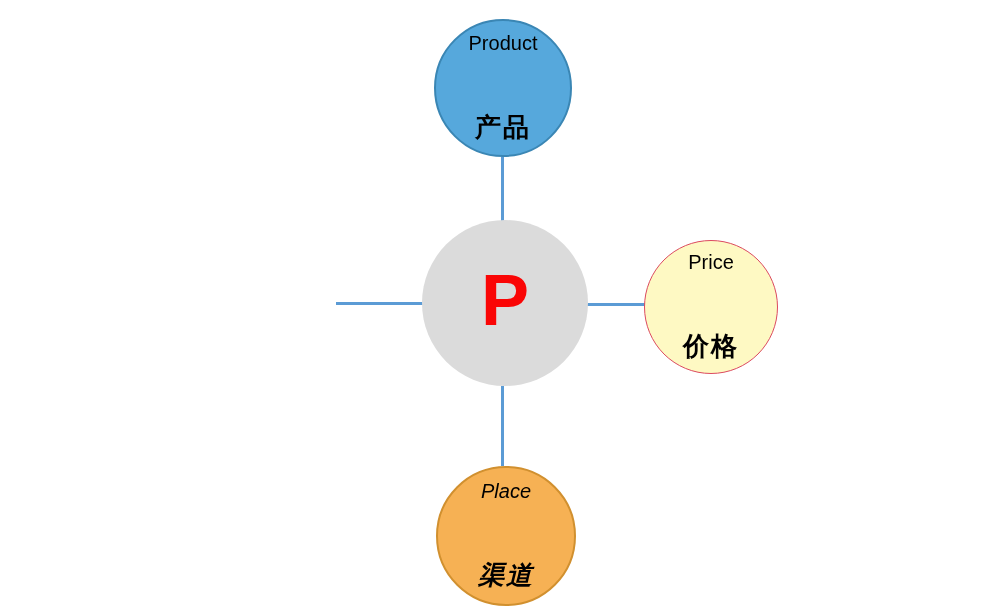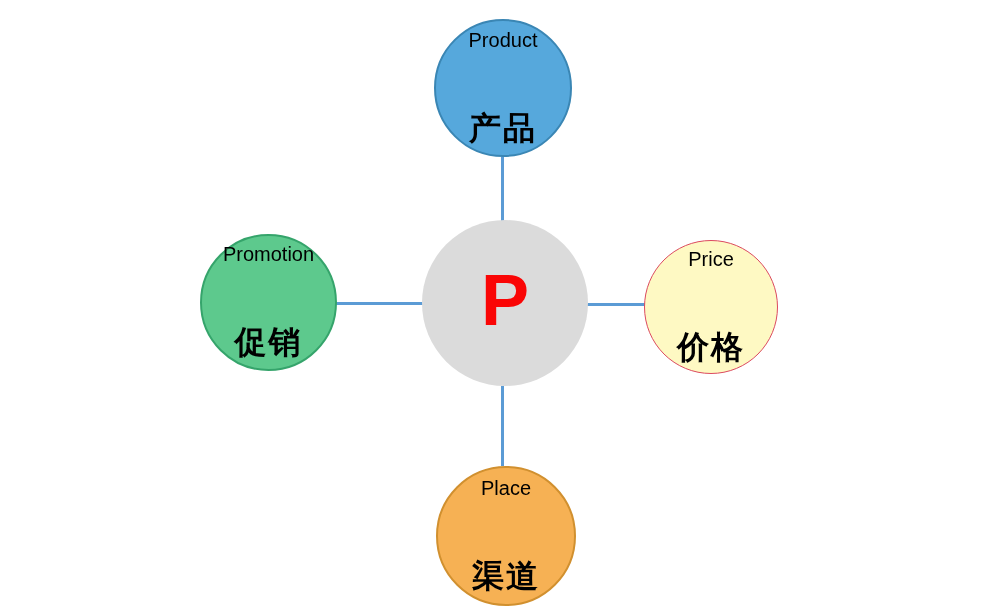--- a/index.html
+++ b/index.html
@@ -27,21 +27,21 @@
     text-align: center;
     gap: 47px;
   }
   .node .label-en {
     font-size: 20px;
     font-weight: 400;
     color: #000000;
     line-height: 1.15;
   }
   .node .label-zh {
-    font-size: 32px;
+    font-size: 26px;
     font-weight: 700;
     color: #000000;
     line-height: 1.2;
     margin-top: 10px;
     letter-spacing: 2px;
   }
   
   .node-top    { left: 434px; top: 19px;  width: 138px; height: 138px; }
   .node-left   { left: 200px; top: 234px; width: 137px; height: 137px; }
   .node-right  { left: 644px; top: 240px; width: 134px; height: 134px; border-width: 1.5px; }
@@ -77,28 +77,24 @@
 
   <div class="node node-center" style="background-color: rgb(219, 219, 219);">
     <span class="center-letter" style="color: rgb(250, 5, 5);">P</span>
   </div>
 
   <div class="node node-top" style="background-color: rgb(86, 168, 220); border-color: rgb(58, 134, 180);">
     <div class="label-en">Product</div>
     <div class="label-zh">产品</div>
   </div>
 
-  <div class="node node-left" style="background-color: rgb(93, 201, 141); border-color: rgb(53, 164, 107);">
-    <div class="label-en">Promotion</div>
-    <div class="label-zh">促销</div>
-  </div>
 
   <div class="node node-right" style="background-color: #fef9c3; border-color: rgb(220, 74, 96);">
     <div class="label-en">Price</div>
     <div class="label-zh">价格</div>
   </div>
 
-  <div class="node node-bottom" style="background-color: rgb(246, 177, 84); border-color: rgb(209, 144, 47);">
+  <div class="node node-bottom" style="background-color: rgb(246, 177, 84); border-color: rgb(209, 144, 47); font-style: italic;">
     <div class="label-en">Place</div>
     <div class="label-zh">渠道</div>
   </div>
 
 </div>
 
 </body></html>

